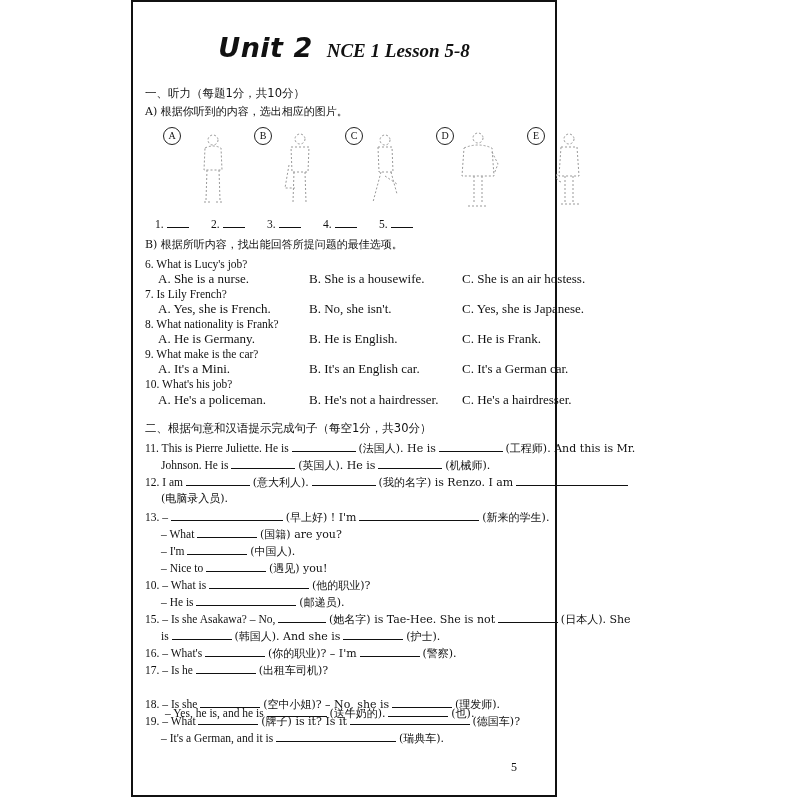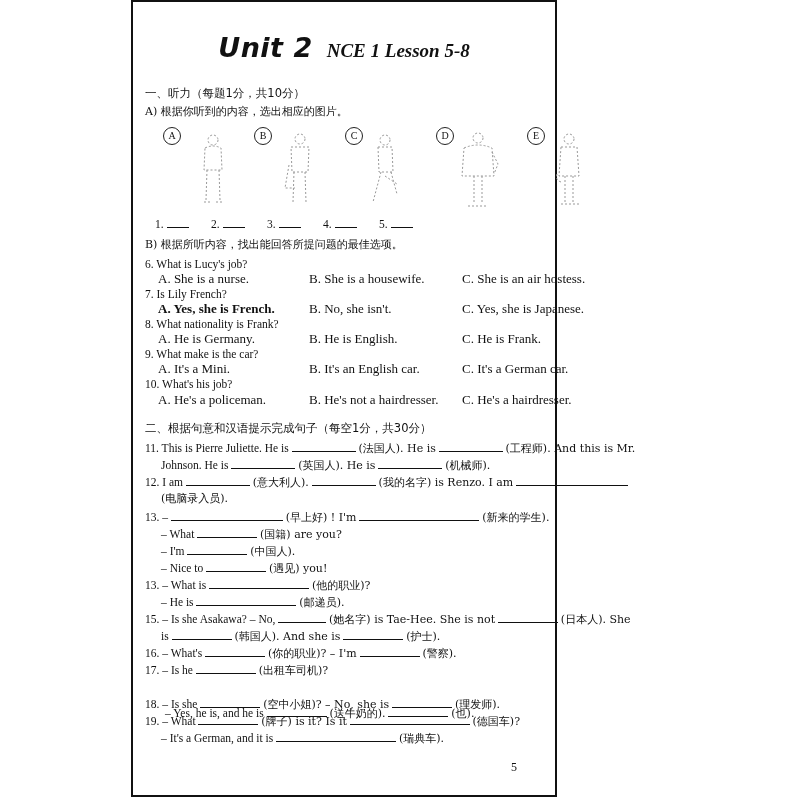--- a/index.html
+++ b/index.html
@@ -101,21 +101,21 @@
   <div class="abs" style="left:246px; top:215px;"><span>5.</span> <span class="blank" style="width:22px;"></span></div>
 
   <div class="abs cjk" style="left:12px; top:236px;">B) 根据所听内容，找出能回答所提问题的最佳选项。</div>
 
   <div class="abs" style="left:12px; top:255px;">6. What is Lucy's job?</div>
   <div class="opt" style="left:25px; top:269px;">A. She is a nurse.</div>
   <div class="opt" style="left:176px; top:269px;text-align:center;">B. She is a housewife.</div>
   <div class="opt" style="left:329px; top:269px;">C. She is an air hostess.</div>
 
   <div class="abs" style="left:12px; top:285px;">7. Is Lily French?</div>
-  <div class="opt" style="left:25px; top:299px;font-weight:bold;">A. Yes, she is French.</div>
+  <div class="opt" style="left:25px; top:299px;">A. Yes, she is French.</div>
   <div class="opt" style="left:176px; top:299px;">B. No, she isn't.</div>
   <div class="opt" style="left:329px; top:299px;">C. Yes, she is Japanese.</div>
 
   <div class="abs" style="left:12px; top:315px;">8. What nationality is Frank?</div>
   <div class="opt" style="left:25px; top:329px;">A. He is Germany.</div>
   <div class="opt" style="left:176px; top:329px;">B. He is English.</div>
   <div class="opt" style="left:329px; top:329px;">C. He is Frank.</div>
 
   <div class="abs" style="left:12px; top:345px;">9. What make is the car?</div>
   <div class="opt" style="left:25px; top:359px;">A. It's a Mini.</div>
@@ -171,21 +171,21 @@
     <span class="blank" style="width:60px;"></span>
     <span class="cjk">(中国人).</span>
   </div>
   <div class="abs" style="left:28px; top:559px;">
     <span>– Nice to</span>
     <span class="blank" style="width:60px;"></span>
     <span class="cjk">(遇见) you!</span>
   </div>
 
   <div class="abs" style="left:12px; top:576px;">
-    <span>13. – What is</span>
+    <span>10. – What is</span>
     <span class="blank" style="width:100px;"></span>
     <span class="cjk">(他的职业)?</span>
   </div>
   <div class="abs" style="left:28px; top:593px;">
     <span>– He is</span>
     <span class="blank" style="width:100px;"></span>
     <span class="cjk">(邮递员).</span>
   </div>
 
   <div class="abs" style="left:12px; top:610px;">

